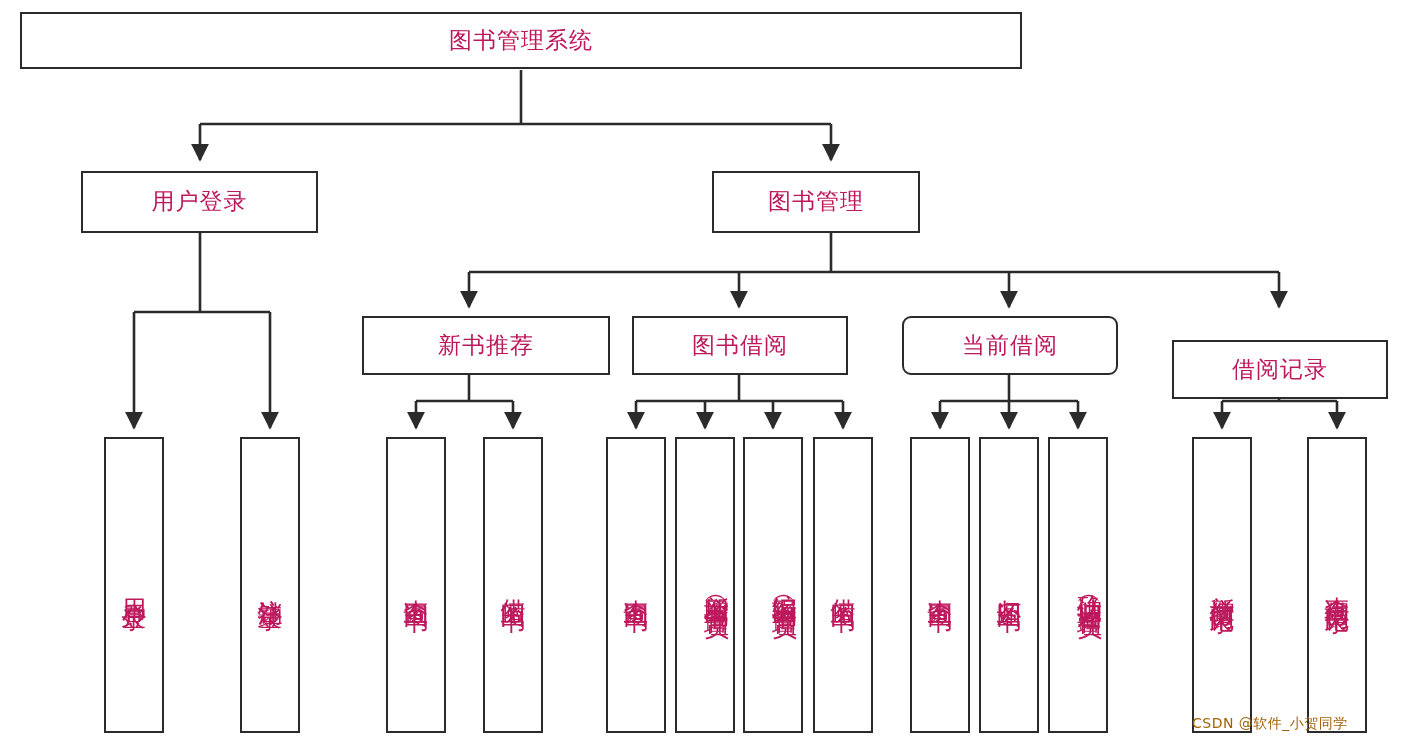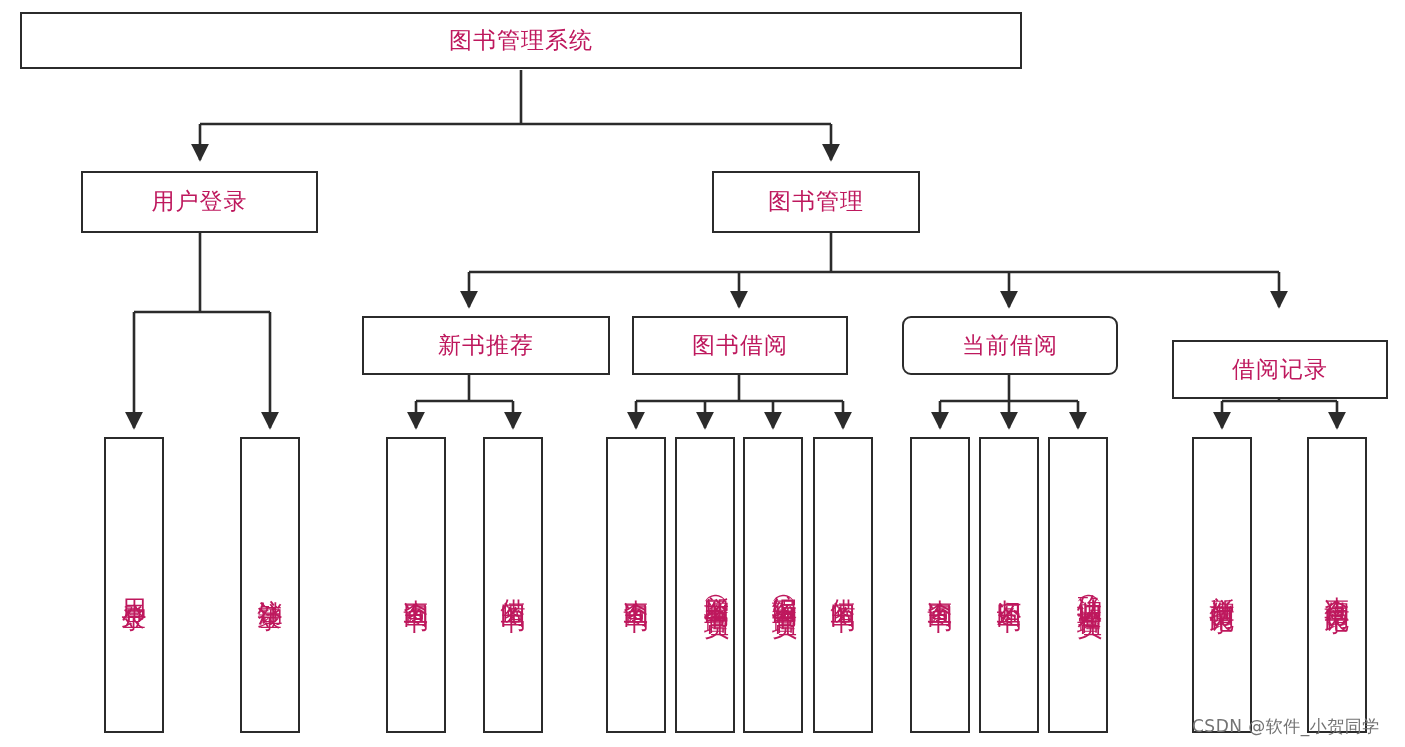--- a/index.html
+++ b/index.html
@@ -58,22 +58,22 @@
     align-items: center;
     padding-top: 0;
   }
   .vlabel {
     writing-mode: vertical-rl;
     text-orientation: upright;
     display: block;
   }
   .watermark {
     position: absolute;
-    font-size: 17px;
-    color: #737373;
+    font-size: 14px;
+    color: #a16207;
     letter-spacing: 0.5px;
     white-space: nowrap;
     font-family: "DejaVu Sans", "Liberation Sans", sans-serif;
   }
 </style>
 </head>
 <body>
 
 <div id="canvas">
 

